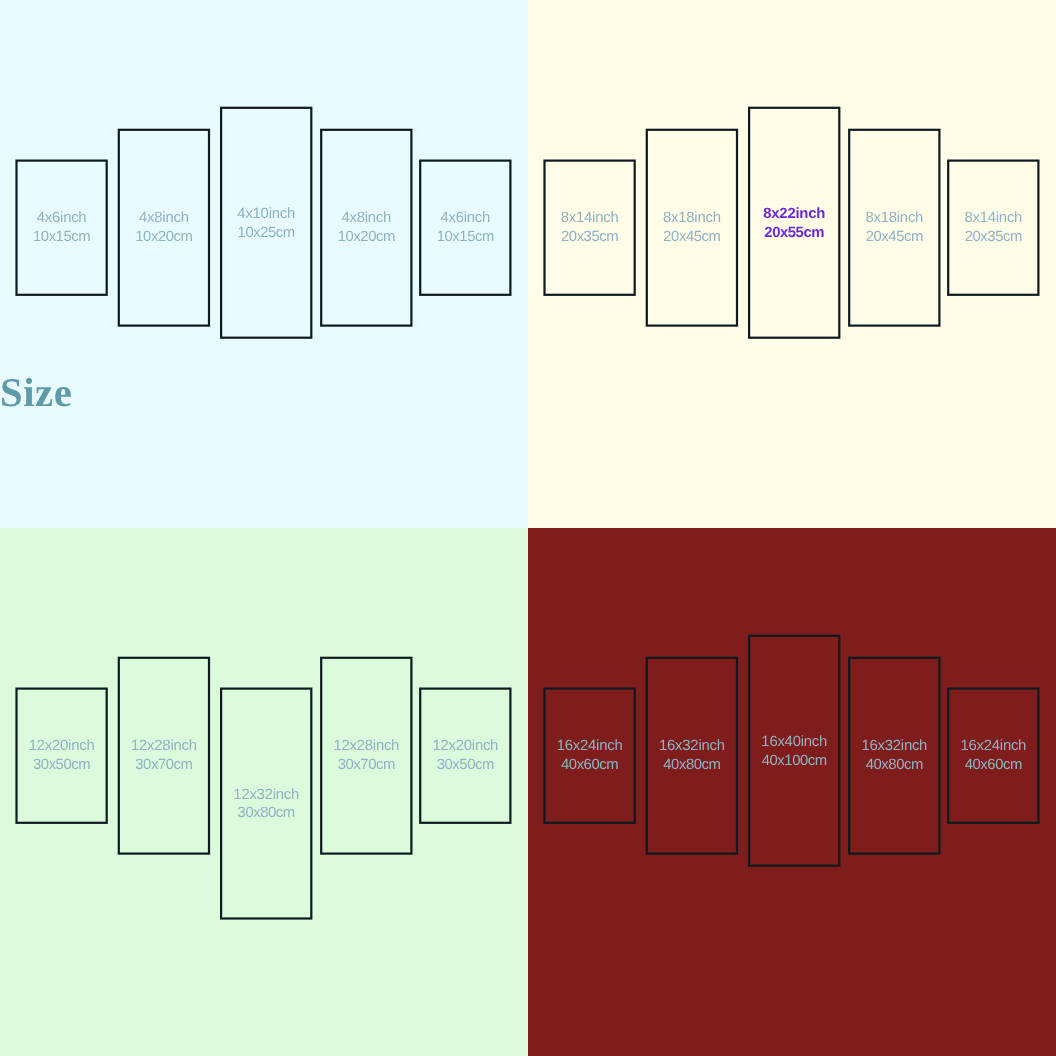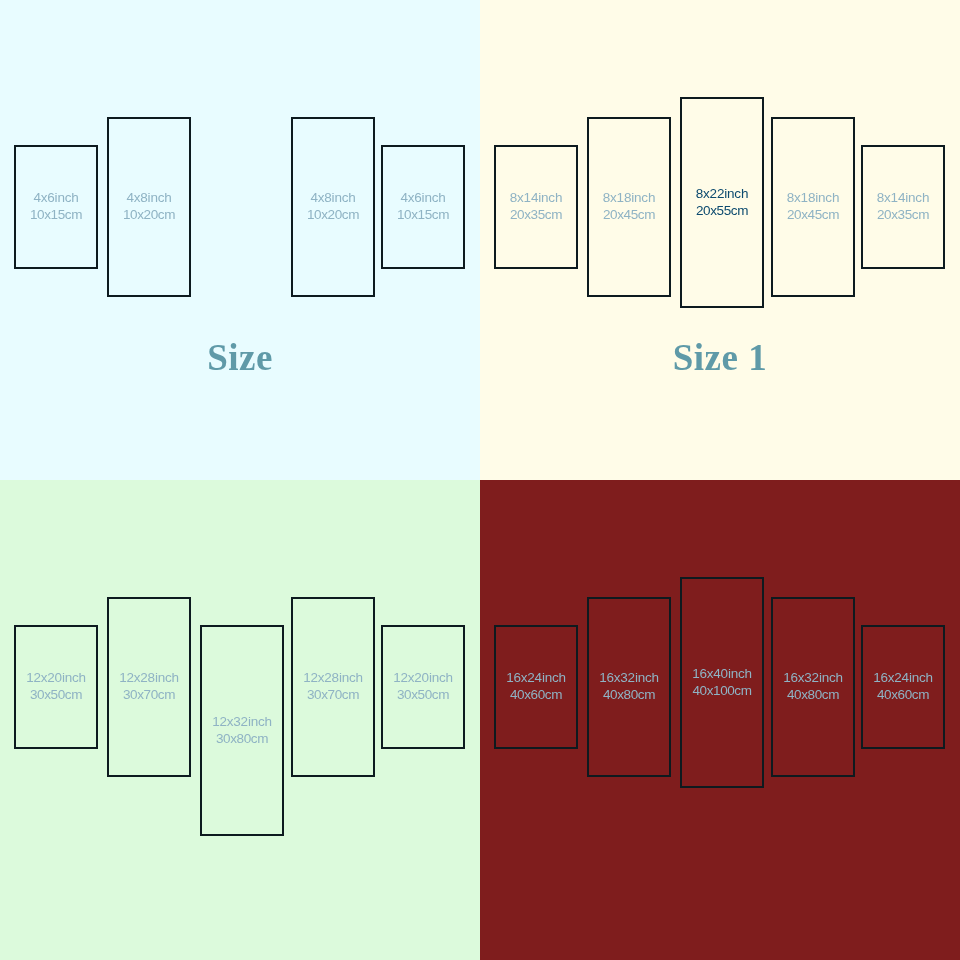--- a/index.html
+++ b/index.html
@@ -70,21 +70,20 @@
   
   .panel-label .line.cm {
     letter-spacing: -0.4px;
   }
 
   .quadrant-title {
     position: absolute;
     left: 0;
     top: 336px;
     width: 480px;
-    text-align: center;
     font-family: "Liberation Serif", "DejaVu Serif", serif;
     font-weight: bold;
     font-size: 37px;
     color: #5f9aa8;
     letter-spacing: 0.5px;
   }
 </style>
 </head>
 <body>
 
@@ -97,20 +96,26 @@
           <span class="line inch">4x6inch</span>
           <span class="line cm">10x15cm</span>
         </div>
       </div>
       <div class="panel p2" style="border-color: rgb(13, 26, 31);">
         <div class="panel-label" style="color: rgb(143, 179, 196);">
           <span class="line inch">4x8inch</span>
           <span class="line cm">10x20cm</span>
         </div>
       </div>
+      <div class="panel p3" style="border-color: rgb(13, 26, 31);">
+        <div class="panel-label" style="color: rgb(143, 179, 196);">
+          <span class="line inch">4x10inch</span>
+          <span class="line cm">10x25cm</span>
+        </div>
+      </div>
       <div class="panel p4" style="border-color: rgb(13, 26, 31);">
         <div class="panel-label" style="color: rgb(143, 179, 196);">
           <span class="line inch">4x8inch</span>
           <span class="line cm">10x20cm</span>
         </div>
       </div>
       <div class="panel p5" style="border-color: rgb(13, 26, 31);">
         <div class="panel-label" style="color: rgb(143, 179, 196);">
           <span class="line inch">4x6inch</span>
           <span class="line cm">10x15cm</span>
@@ -128,39 +133,38 @@
           <span class="line cm">20x35cm</span>
         </div>
       </div>
       <div class="panel p2" style="border-color: rgb(13, 26, 31);">
         <div class="panel-label" style="color: rgb(143, 179, 196);">
           <span class="line inch">8x18inch</span>
           <span class="line cm">20x45cm</span>
         </div>
       </div>
       <div class="panel p3" style="border-color: rgb(13, 26, 31);">
-        <div class="panel-label" style="color: #0c4a6e;">
+        <div class="panel-label" style="color: #6d28d9; font-weight: bold;">
           <span class="line inch">8x22inch</span>
           <span class="line cm">20x55cm</span>
         </div>
       </div>
       <div class="panel p4" style="border-color: rgb(13, 26, 31);">
         <div class="panel-label" style="color: rgb(143, 179, 196);">
           <span class="line inch">8x18inch</span>
           <span class="line cm">20x45cm</span>
         </div>
       </div>
       <div class="panel p5" style="border-color: rgb(13, 26, 31);">
         <div class="panel-label" style="color: rgb(143, 179, 196);">
           <span class="line inch">8x14inch</span>
           <span class="line cm">20x35cm</span>
         </div>
       </div>
     </div>
-    <div class="quadrant-title" style="color: rgb(95, 154, 168);">Size 1</div>
   </div>
 
   <div class="quadrant" style="background: rgb(220, 250, 220);">
     <div class="panel-stage">
       <div class="panel p1" style="border-color: rgb(13, 26, 31);">
         <div class="panel-label" style="color: rgb(143, 179, 196);">
           <span class="line inch">12x20inch</span>
           <span class="line cm">30x50cm</span>
         </div>
       </div>

